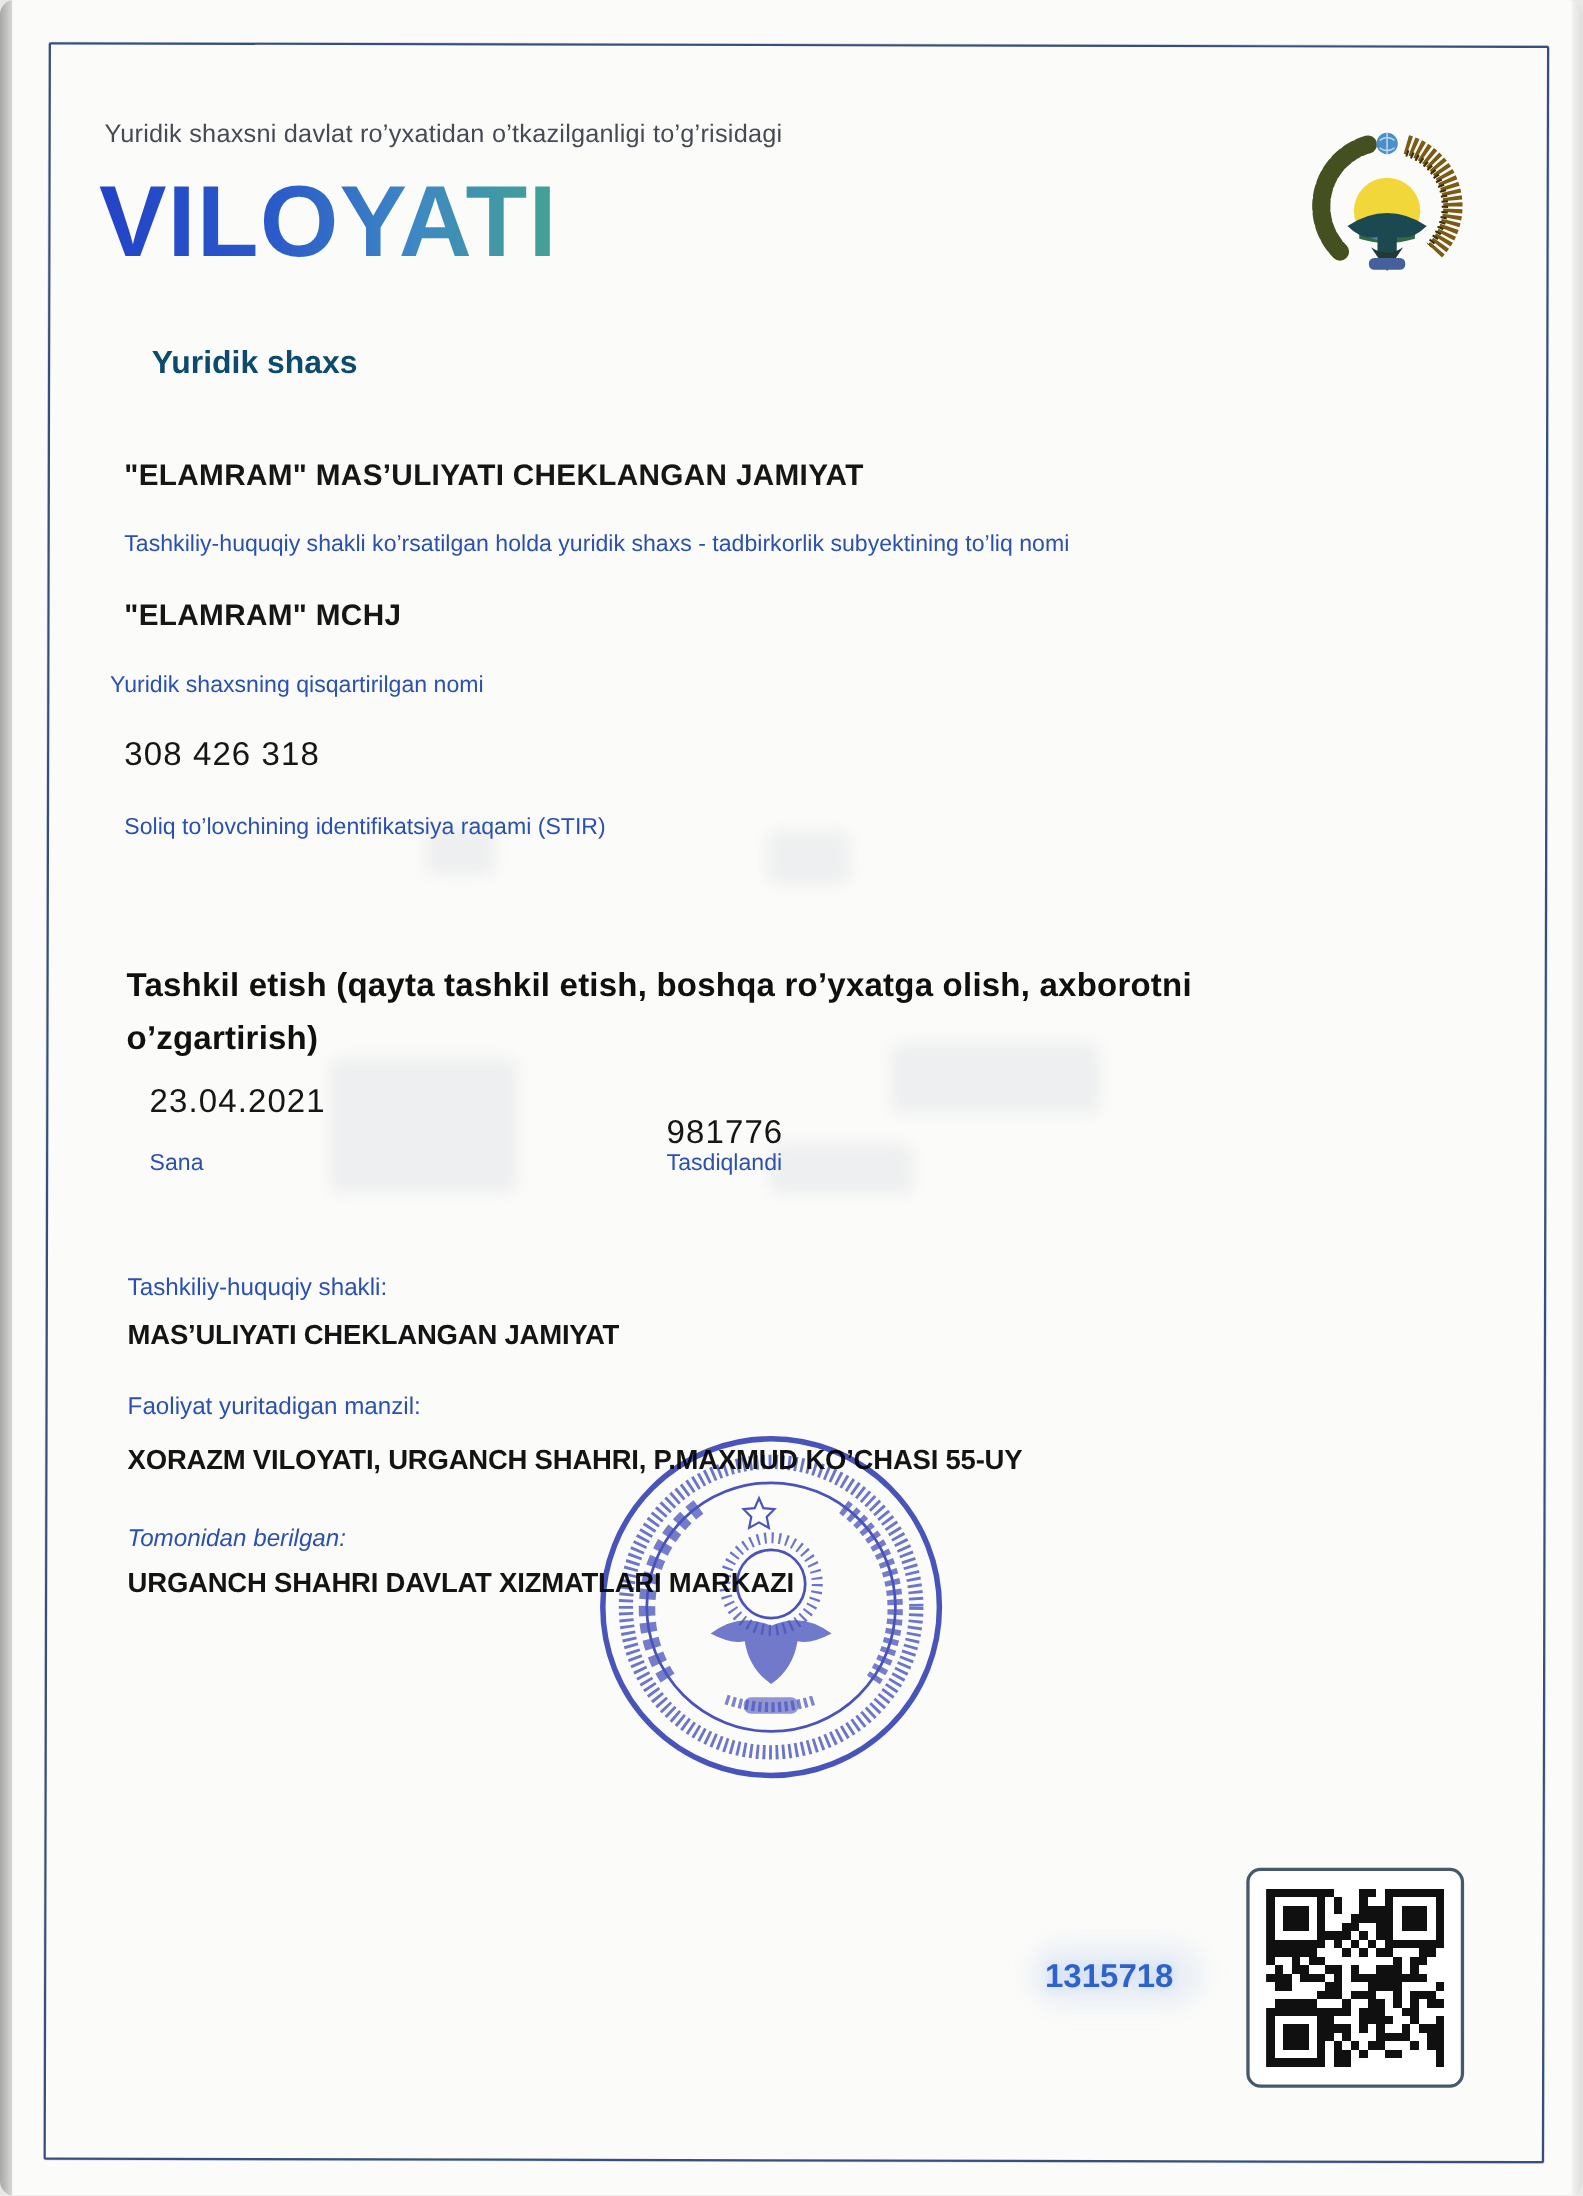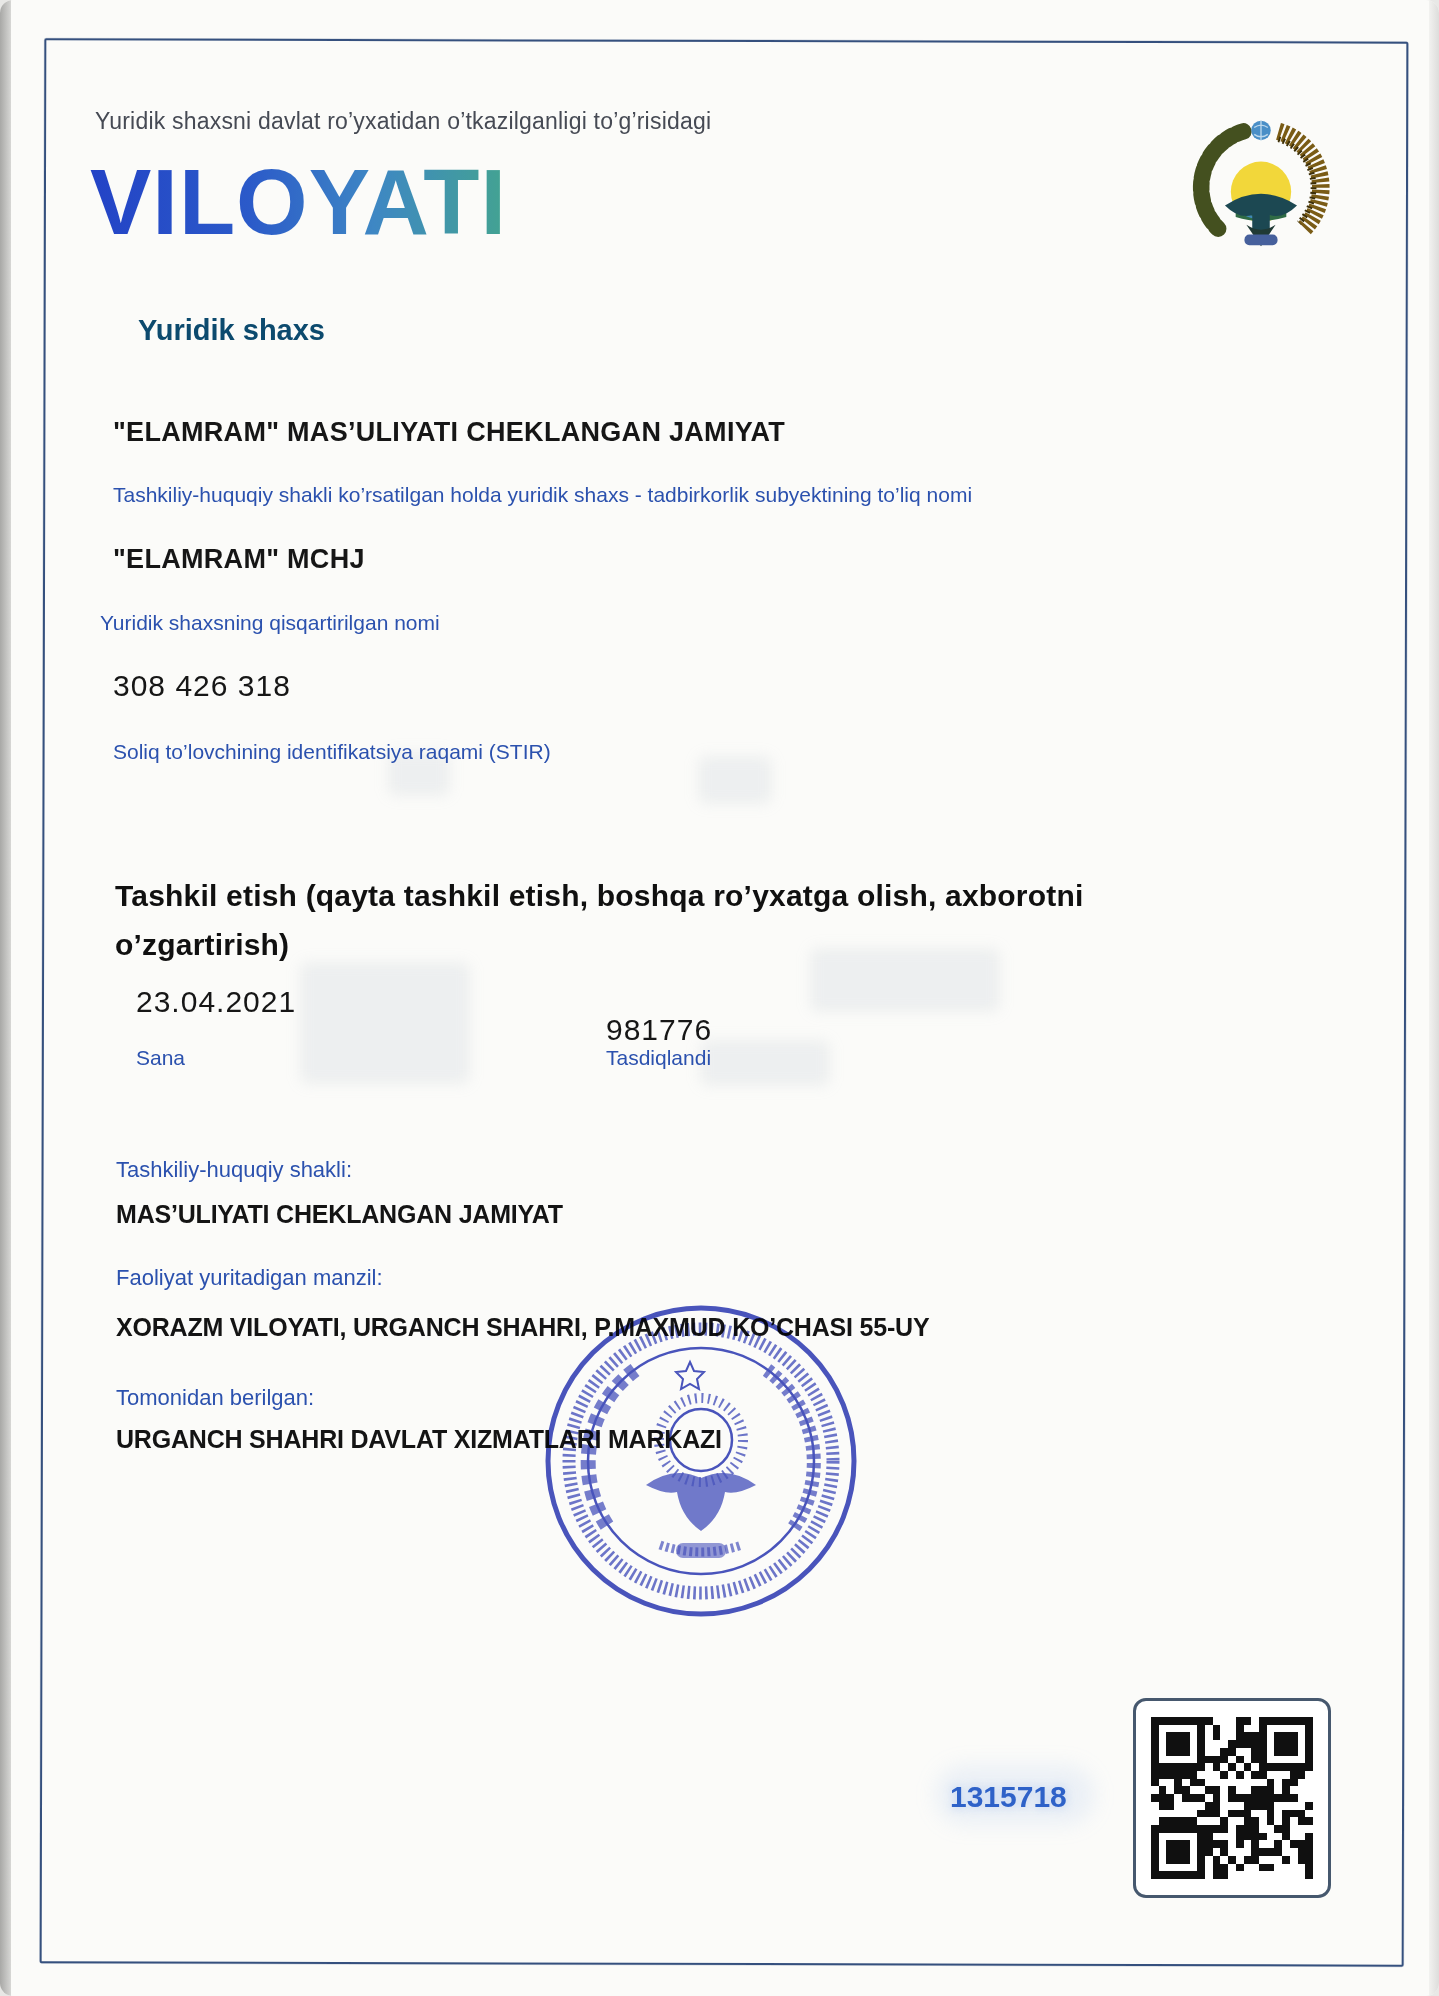--- a/index.html
+++ b/index.html
@@ -103,21 +103,21 @@
   <div class="abs lbl" style="left:136px;top:1046px;">Sana</div>
   <div class="abs val-num" style="left:606px;top:985px;margin-top:28px;">981776</div>
   <div class="abs lbl" style="left:606px;top:1046px;">Tasdiqlandi</div>
 
   <div class="abs lbl2" style="left:116px;top:1157px;">Tashkiliy-huquqiy shakli:</div>
   <div class="abs val-md" style="left:116px;top:1200px;">MAS’ULIYATI CHEKLANGAN JAMIYAT</div>
 
   <div class="abs lbl2" style="left:116px;top:1265px;">Faoliyat yuritadigan manzil:</div>
   <div class="abs val-md" style="left:116px;top:1313px;">XORAZM VILOYATI, URGANCH SHAHRI, P.MAXMUD KO’CHASI 55-UY</div>
 
-  <div class="abs lbl2" style="left:116px;top:1385px;">Tomonidan berilgan:</div>
+  <div class="abs lbl2" style="left:116px;top:1385px;font-style:italic;">Tomonidan berilgan:</div>
   <div class="abs val-md" style="left:116px;top:1425px;">URGANCH SHAHRI DAVLAT XIZMATLARI MARKAZI</div>
 
   <svg class="stamp" viewBox="0 0 322 322">
     <g fill="none" stroke="#3a46bb">
       <circle cx="161" cy="161" r="153" stroke-width="5"></circle>
       <circle cx="161" cy="161" r="132" stroke-width="13" stroke-dasharray="2.6 3.3" opacity=".8"></circle>
       <circle cx="161" cy="161" r="113" stroke-width="2.5"></circle>
       <path d="M 95 70 A 115 115 0 0 0 70 230" stroke-width="15" stroke-dasharray="9 6" opacity=".75"></path>
       <path d="M 227 70 A 115 115 0 0 1 252 230" stroke-width="14" stroke-dasharray="5 4" opacity=".75"></path>
       <circle cx="161" cy="140" r="31" stroke-width="2.5"></circle>

